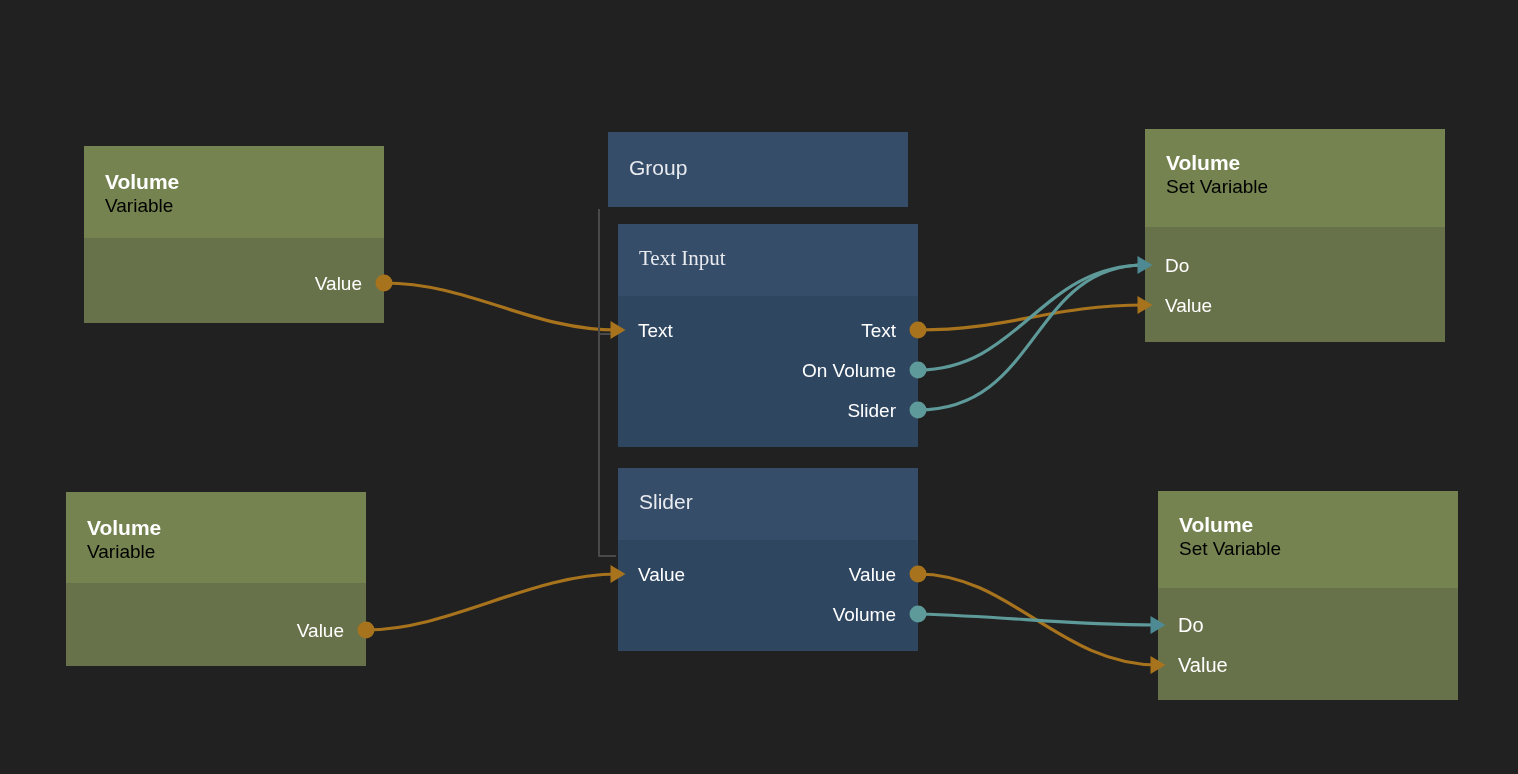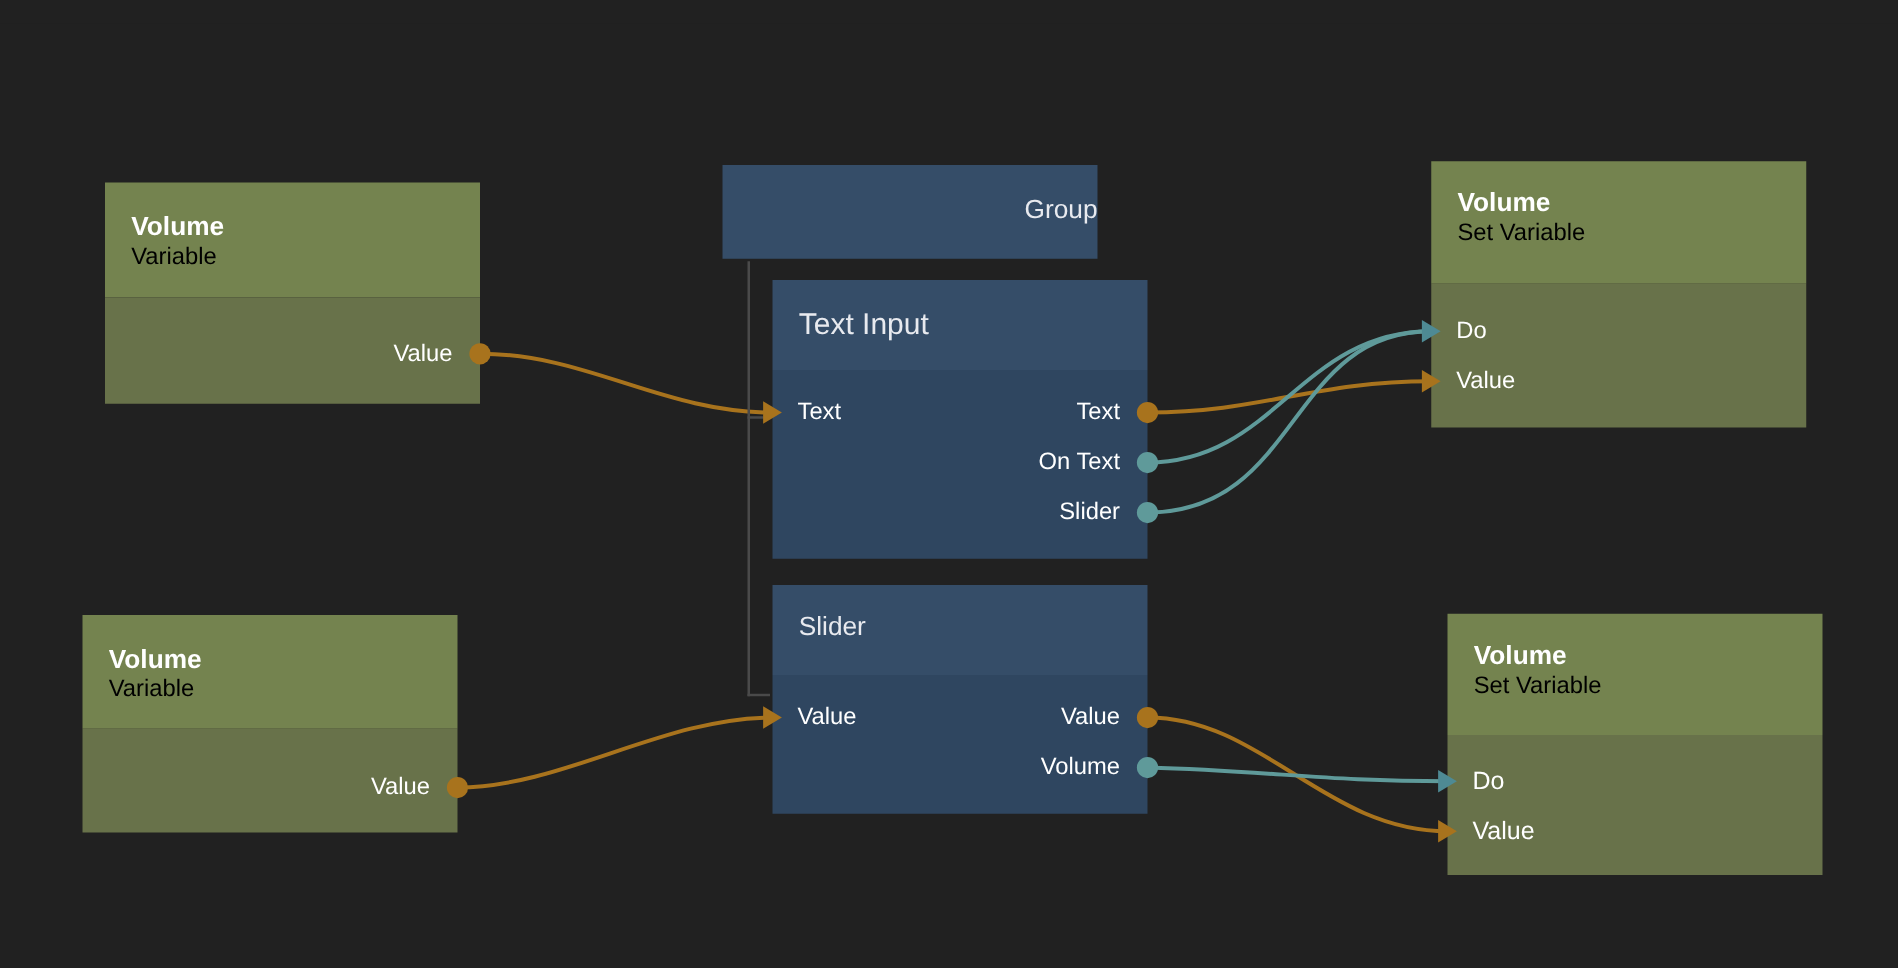--- a/index.html
+++ b/index.html
@@ -135,33 +135,33 @@
       <div class="node green" style="left: 84px; top: 127px; width: 300px; height: 177px;">
         <div class="node-header" style="height: 92px;">
           <div style="padding: 24px 0px 0px 21px;">
             <div class="title" style="font-size: 21px;">Volume</div>
             <div class="subtitle" style="font-size: 19px;">Variable</div>
           </div>
         </div>
         <div class="node-body" style="height: 85px;"></div>
         <div class="port-label out" style="font-size: 19px; position: absolute; top: 137px; right: 22px;">Value</div>
       </div>
-      <div class="node group" style="left: 578px; top: 113px; width: 300px; height: 75px; text-align: right;">
+      <div class="node group" style="left: 608px; top: 113px; width: 300px; height: 75px;">
         <div class="node-header" style="height: 75px;">
           <div class="group-title" style="font-size: 21px; padding: 24px 0px 0px 21px;">Group</div>
         </div>
       </div>
       <div class="node blue" style="left: 618px; top: 205px; width: 300px; height: 223px;">
         <div class="node-header" style="height: 72px;">
-          <div class="group-title" style="font-size: 24px; padding: 22px 0px 0px 21px;">Text Input</div>
+          <div class="group-title" style="font-size: 21px; padding: 22px 0px 0px 21px; font-family: Liberation Serif, serif;">Text Input</div>
         </div>
         <div class="node-body" style="height: 151px;"></div>
         <div class="port-label in" style="font-size: 19px; position: absolute; top: 106px; left: 20px;">Text</div>
         <div class="port-label out" style="font-size: 19px; position: absolute; top: 106px; right: 22px;">Text</div>
-        <div class="port-label out" style="font-size: 19px; position: absolute; top: 146px; right: 22px;">On Text</div>
+        <div class="port-label out" style="font-size: 19px; position: absolute; top: 146px; right: 22px;">On Volume</div>
         <div class="port-label out" style="font-size: 19px; position: absolute; top: 186px; right: 22px;">Slider</div>
       </div>
       <div class="node blue" style="left: 618px; top: 449px; width: 300px; height: 162px;">
         <div class="node-header" style="height: 72px;">
           <div class="group-title" style="font-size: 21px; padding: 22px 0px 0px 21px;">Slider</div>
         </div>
         <div class="node-body" style="height: 111px;"></div>
         <div class="port-label in" style="font-size: 19px; position: absolute; top: 106px; left: 20px;">Value</div>
         <div class="port-label out" style="font-size: 19px; position: absolute; top: 106px; right: 22px;">Value</div>
         <div class="port-label out" style="font-size: 19px; position: absolute; top: 146px; right: 22px;">Volume</div>

